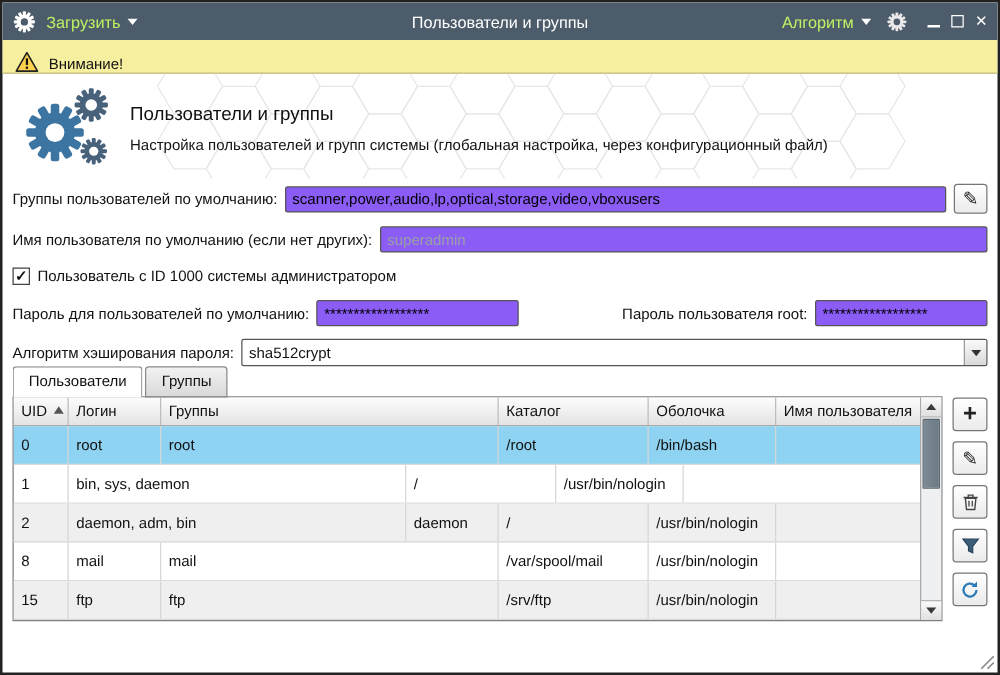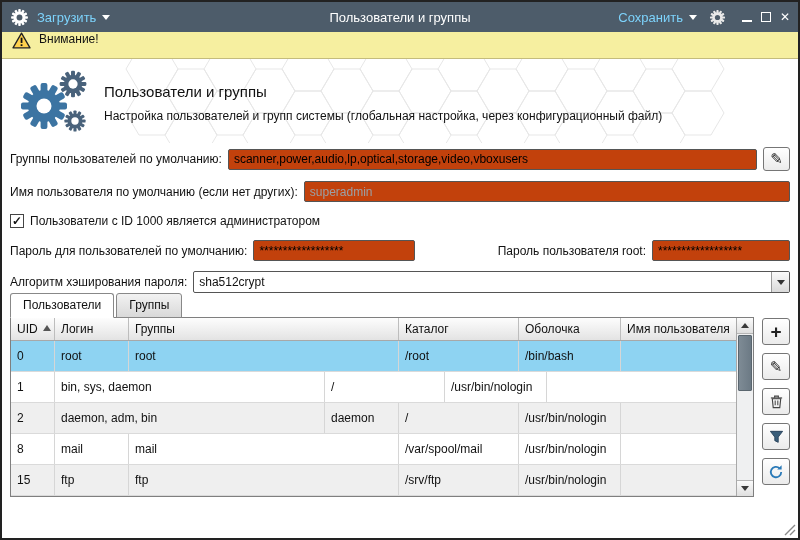--- a/index.html
+++ b/index.html
@@ -4,43 +4,43 @@
 <style>
   *{box-sizing:border-box;margin:0;padding:0}
   body{width:800px;height:540px;font-family:"Liberation Sans",sans-serif;font-size:12px;color:#111;background:#fff}
   .window{position:relative;width:800px;height:540px;border:2px solid #222;background:#fff;overflow:hidden;display:flex;flex-direction:column}
 
   
   .titlebar{height:30px;background:#4d5c6a;display:flex;align-items:center;color:#fff;padding:0 8px;flex:0 0 auto}
   .tb-left{display:flex;align-items:center;gap:8px;width:220px}
   .tb-title{flex:1;text-align:center;font-size:13px}
   .tb-right{display:flex;align-items:center;gap:12px;width:220px;justify-content:flex-end}
-  .tb-btn{display:flex;align-items:center;gap:6px;color:#7dd3fc;font-size:13px;background:none;border:none;cursor:pointer;font-family:inherit}
+  .tb-btn{display:flex;align-items:center;gap:6px;color:#bef264;font-size:13px;background:none;border:none;cursor:pointer;font-family:inherit}
   .caret{width:0;height:0;border-left:4px solid transparent;border-right:4px solid transparent;border-top:5px solid #fff;display:inline-block}
   .winctl{display:flex;align-items:center;gap:9px;margin-left:4px}
   .wc{display:inline-block;cursor:pointer}
   .wc-min{width:10px;height:2px;background:#fff;margin-top:8px}
   .wc-max{width:10px;height:10px;border:1px solid #fff}
   .wc-close{color:#fff;font-size:12px;line-height:12px}
 
   
-  .warnbar{height:27px;background:#f6efa0;border-bottom:1px solid #c4bc7d;display:flex;align-items:flex-start;gap:8px;padding:0 10px;flex:0 0 auto}
+  .warnbar{height:27px;background:#f6efa0;border-bottom:1px solid #c4bc7d;display:flex;align-items:flex-end;gap:8px;padding:0 10px;flex:0 0 auto}
 
   
   .header{position:relative;height:84px;overflow:hidden;flex:0 0 auto}
   #hexbg{position:absolute;inset:0;width:100%;height:100%}
   .header-inner{position:relative;display:flex;gap:16px;align-items:center;height:100%;padding:4px 10px 0 14px}
   .header-text .h1{font-size:15px;margin-bottom:9px}
   .header-text .sub{font-size:12px;font-weight:normal}
 
   
   .form-row{display:flex;align-items:center;gap:6px;padding:0 8px;flex:0 0 auto}
   .mt4{margin-top:4px}.mt10{margin-top:10px}.mt12{margin-top:12px}
   .lbl{white-space:nowrap}
-  input.txt{height:21px;border:1px solid #555;padding:0 5px;font:inherit;background:#c2410c;border-radius:2px}
+  input.txt{height:21px;border:1px solid #555;padding:0 5px;font:inherit;background:#8b5cf6;border-radius:2px}
   input.txt::placeholder{color:#9aa0a6}
   .flex1{flex:1;min-width:0}
   .w162{width:162px}.w138{width:138px}
   .btn-sq{width:27px;height:24px;border:1px solid #767676;background:linear-gradient(#ffffff,#ebebeb);border-radius:3px;display:flex;align-items:center;justify-content:center;font-size:15px;cursor:pointer;color:#222}
   .checkbox{width:14px;height:14px;border:1px solid #444;background:#fff;display:inline-flex;align-items:center;justify-content:center;font-size:12px;font-weight:bold;line-height:12px;cursor:pointer}
   .ml-auto{margin-left:auto}
   .combo{flex:1;display:flex;height:22px;border:1px solid #555;background:#fff;border-radius:2px;overflow:hidden}
   .combo-val{flex:1;padding:3px 5px}
   .combo-btn{width:18px;border-left:1px solid #9a9a9a;background:linear-gradient(#fafafa,#d9d9d9);display:flex;align-items:center;justify-content:center;cursor:pointer}
   .caret-dark{width:0;height:0;border-left:4px solid transparent;border-right:4px solid transparent;border-top:5px solid #333}
@@ -102,21 +102,21 @@
           <circle r="8" fill="#4d5c6a"></circle>
         </svg>
       <button class="tb-btn">
         <span>Загрузить</span>
         <span class="caret"></span>
       </button>
     </div>
     <div class="tb-title">Пользователи и группы</div>
     <div class="tb-right">
       <button class="tb-btn">
-        <span>Сохранить</span>
+        <span>Алгоритм</span>
         <span class="caret"></span>
       </button>
       <svg width="17" height="17" viewBox="-26 -26 52 52" style="cursor:pointer">
           <use href="#gearshape" fill="#e9e9e9"></use>
           <circle r="8" fill="#4d5c6a"></circle>
         </svg>
       <span class="winctl">
         <span class="wc wc-min"></span>
         <span class="wc wc-max"></span>
         <span class="wc wc-close">✕</span>
@@ -198,21 +198,21 @@
 
   <div class="form-row mt10">
     <span class="lbl">Имя пользователя по умолчанию (если нет других):</span>
     <input class="txt flex1" placeholder="superadmin" style="">
   </div>
 
   <div class="form-row mt12">
     <span class="checkbox">
         <span>✓</span>
       </span>
-    <span class="lbl">Пользователи с ID 1000 является администратором</span>
+    <span class="lbl">Пользователь с ID 1000 системы администратором</span>
   </div>
 
   <div class="form-row mt12">
     <span class="lbl">Пароль для пользователей по умолчанию:</span>
     <input class="txt w162" value="******************" style="">
     <span class="lbl ml-auto">Пароль пользователя root:</span>
     <input class="txt w138" value="******************" style="">
   </div>
 
   <div class="form-row mt10">

